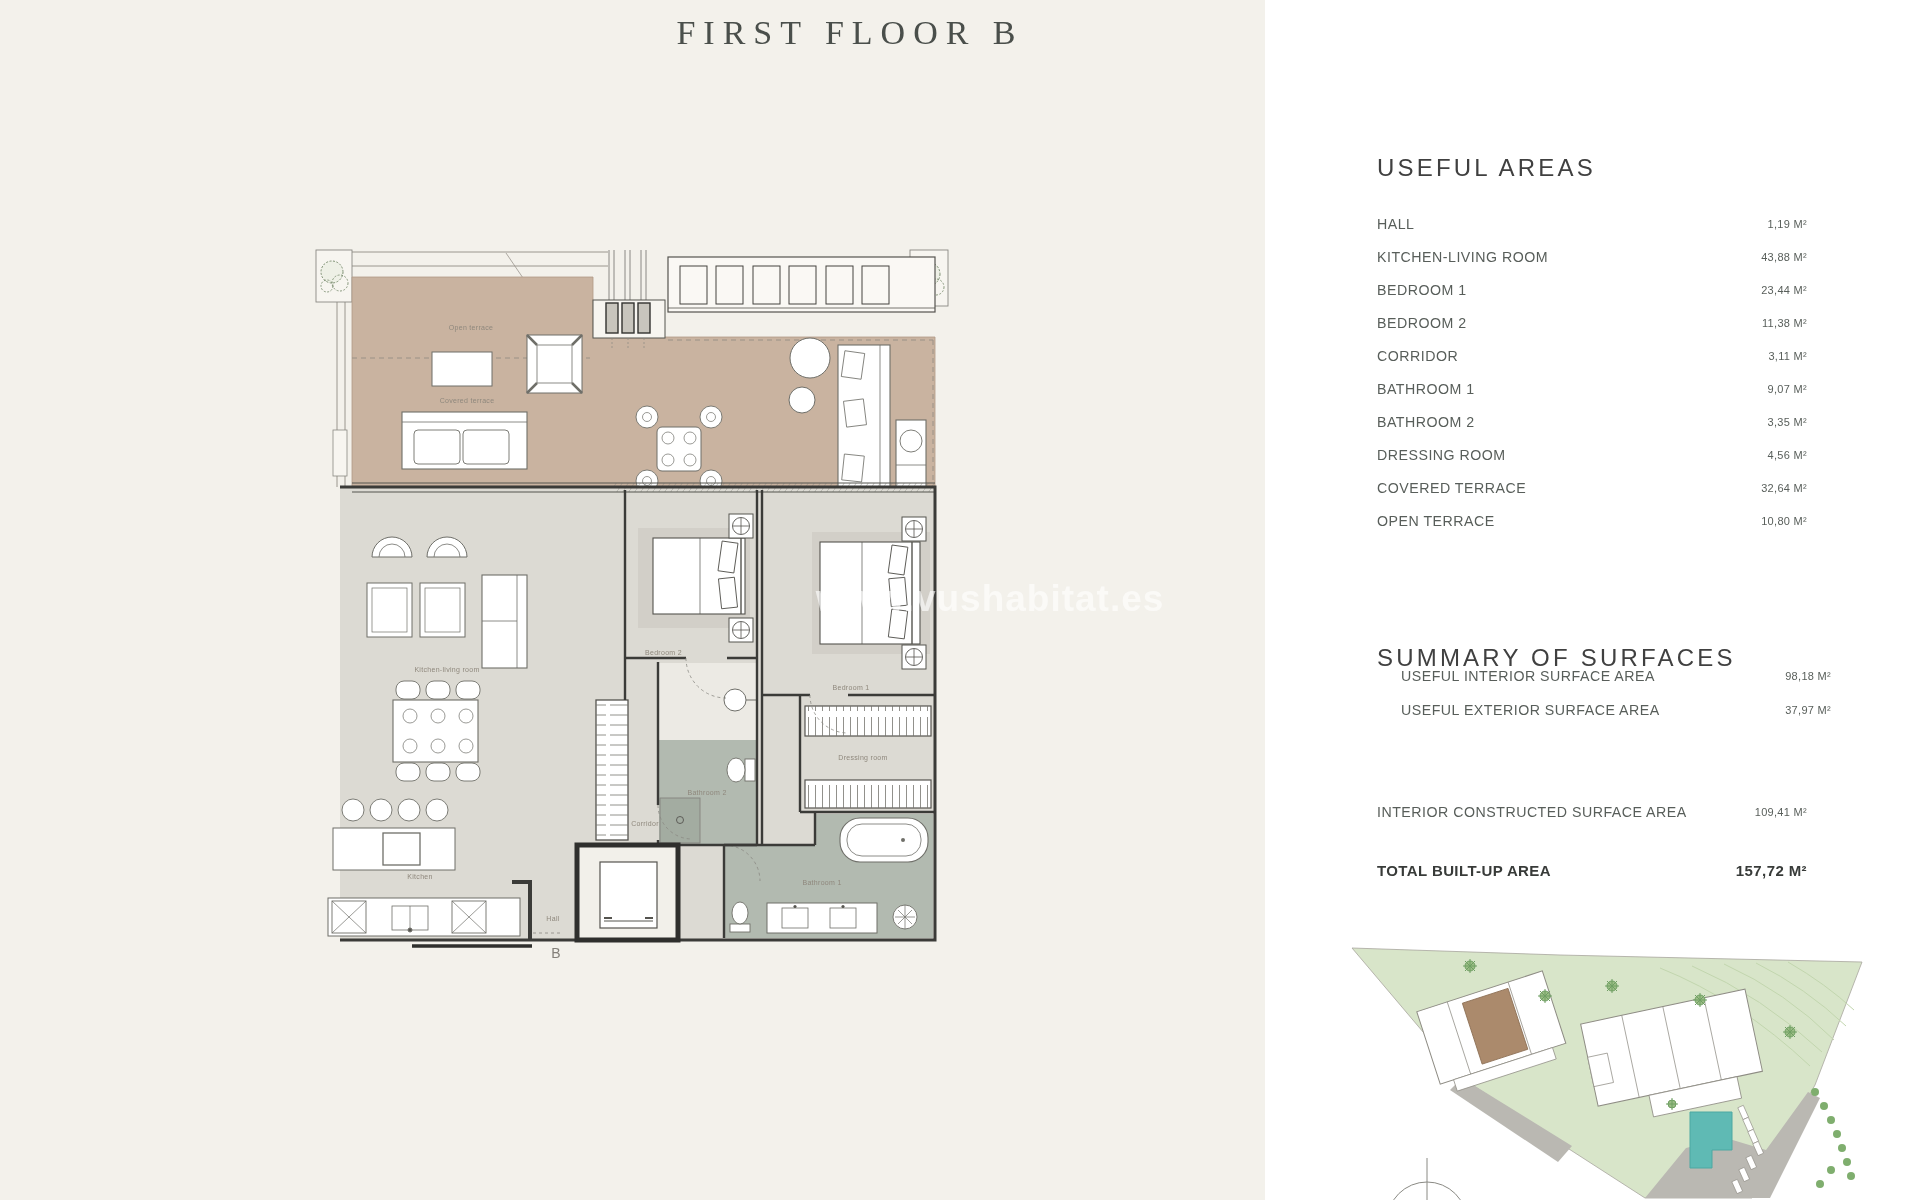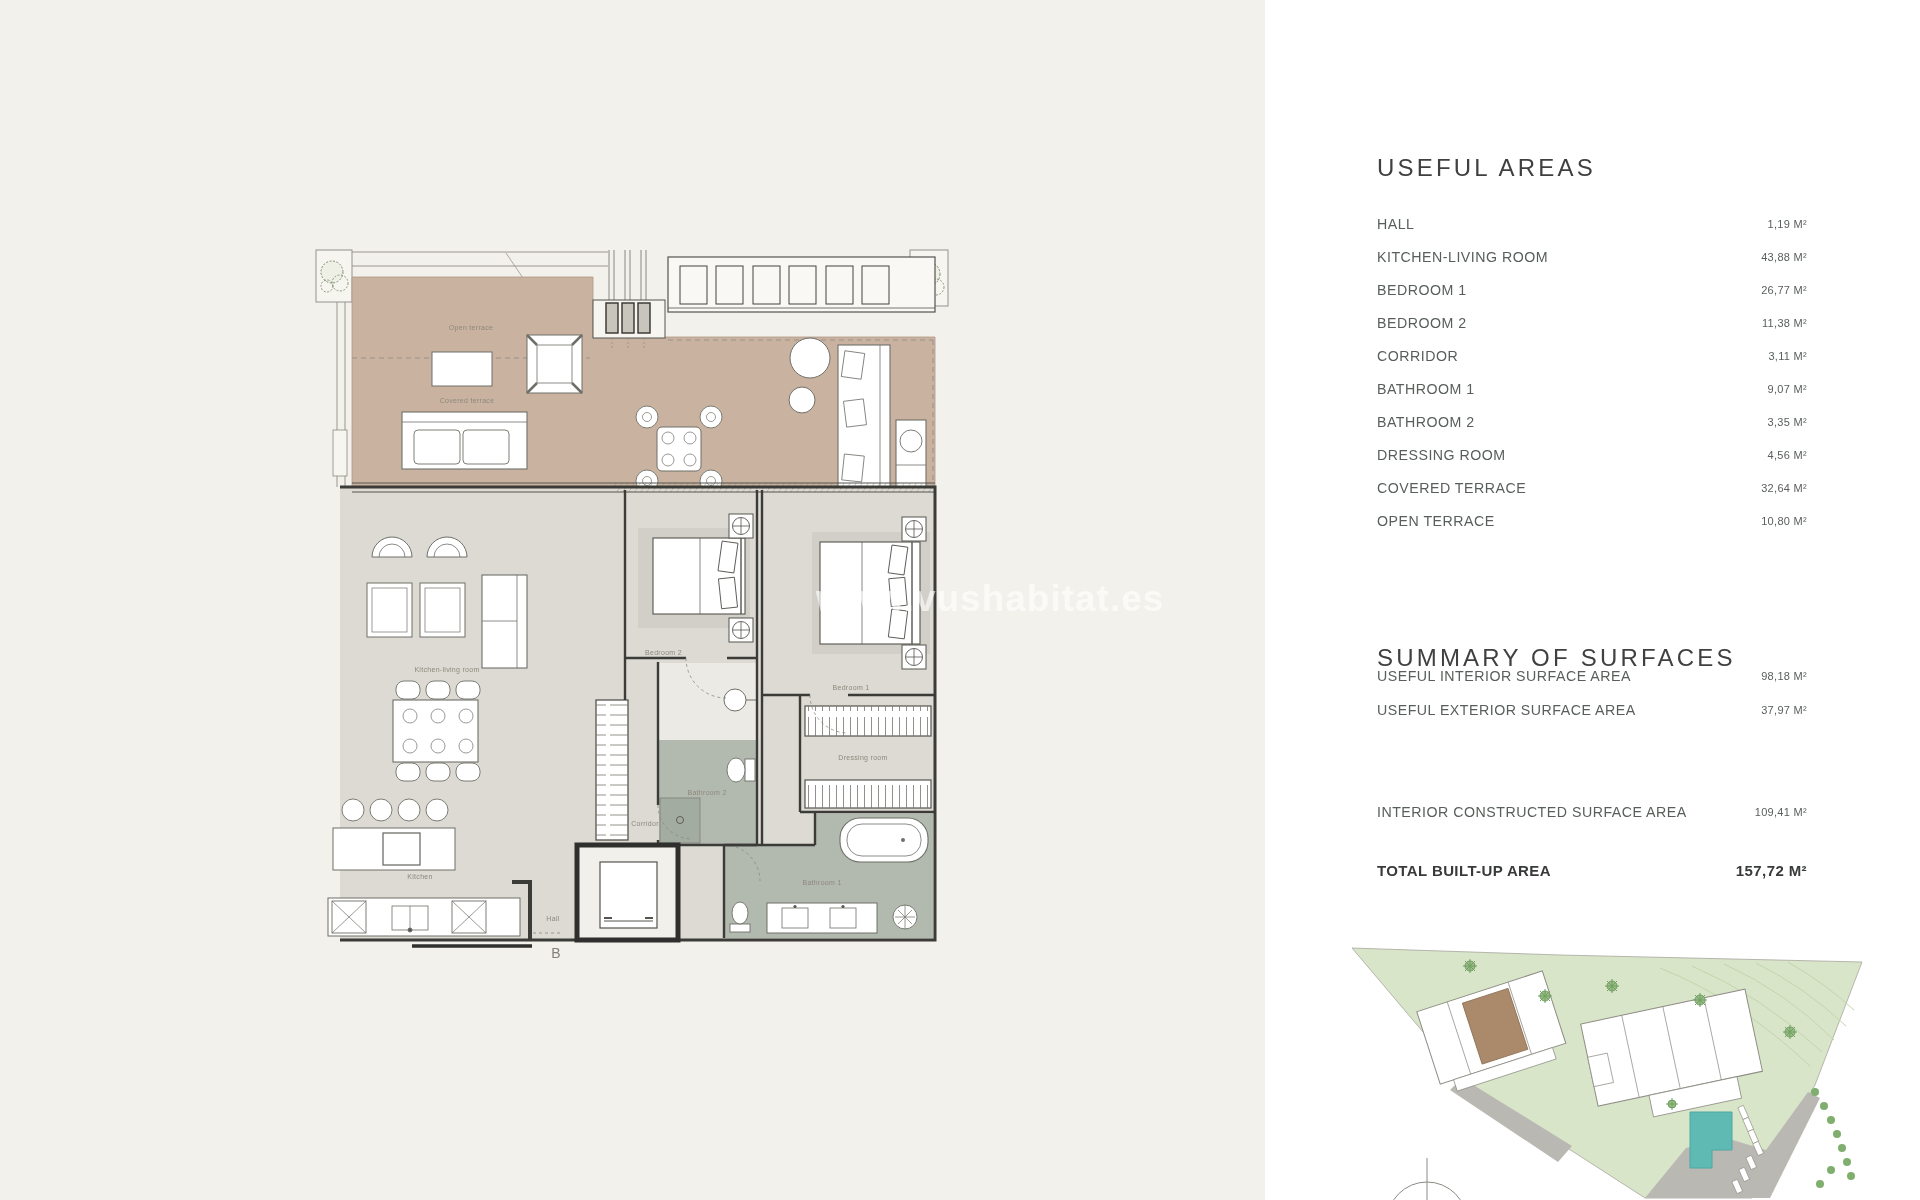--- a/index.html
+++ b/index.html
@@ -18,21 +18,21 @@
   .floorplan-wrap { position:absolute; left:312px; top:242px; width:645px; height:720px; }
   .siteplan-wrap  { position:absolute; left:1330px; top:930px; width:590px; height:270px; }
 
   .panel-heading { position:absolute; left:1377px; font-size:24px; font-weight:400;
     letter-spacing:3.2px; color:#404040; }
   #ua-heading { top:154px; }
   #sum-heading { top:644px; }
 
   .rows { position:absolute; left:1377px; width:430px; display:flex; flex-direction:column; }
   #ua-rows { top:207px; }
-  #sum-rows-1 { top:659px; }
+  #sum-rows-1 { top:659px;margin-left:24px; }
   #sum-rows-2 { top:795px; }
   .rows .row { height:33px; display:flex; justify-content:space-between; align-items:center; }
   #sum-rows-1 .row, #sum-rows-2 .row { height:34px; }
   .rows .lab { font-size:14.2px; letter-spacing:0.5px; color:#585e5a; }
   .rows .val { font-size:11px; letter-spacing:0.3px; color:#585e5a; }
 
   .total-row { position:absolute; left:1377px; top:862px; width:430px; height:36px;
     display:flex; justify-content:space-between; align-items:flex-start; }
   .total-row .lab, .total-row .val { font-size:15px; font-weight:bold; letter-spacing:0.4px; color:#383b39; }
 
@@ -40,20 +40,21 @@
   .plan-letter { font-family:"Liberation Sans", sans-serif; font-size:14px; fill:#84807a; }
   svg { display:block; }
 </style>
 </head>
 <body>
 
 <div class="stage">
   <div class="bg-left"></div>
   <div class="bg-right"></div>
 
+  <div class="page-title">FIRST FLOOR B</div>
 
   <div class="floorplan-wrap">
   <svg viewBox="312 242 645 720" width="645" height="720">
     <defs>
       <pattern id="hatchV" width="7" height="34" patternUnits="userSpaceOnUse">
         <path d="M3.5,3 V31" stroke="#76756f" stroke-width="0.8"></path>
       </pattern>
       <pattern id="rungH" width="32" height="10" patternUnits="userSpaceOnUse">
         <path d="M2,5 H30" stroke="#76756f" stroke-width="0.8"></path>
       </pattern>
@@ -375,21 +376,21 @@
         <span class="val">1,19 M²</span>
       </div>
 
       <div class="row">
         <span class="lab">KITCHEN-LIVING ROOM</span>
         <span class="val">43,88 M²</span>
       </div>
 
       <div class="row">
         <span class="lab">BEDROOM 1</span>
-        <span class="val">26,77 M²</span>
+        <span class="val">23,44 M²</span>
       </div>
 
       <div class="row">
         <span class="lab">BEDROOM 2</span>
         <span class="val">11,38 M²</span>
       </div>
 
       <div class="row">
         <span class="lab">CORRIDOR</span>
         <span class="val">3,11 M²</span>

